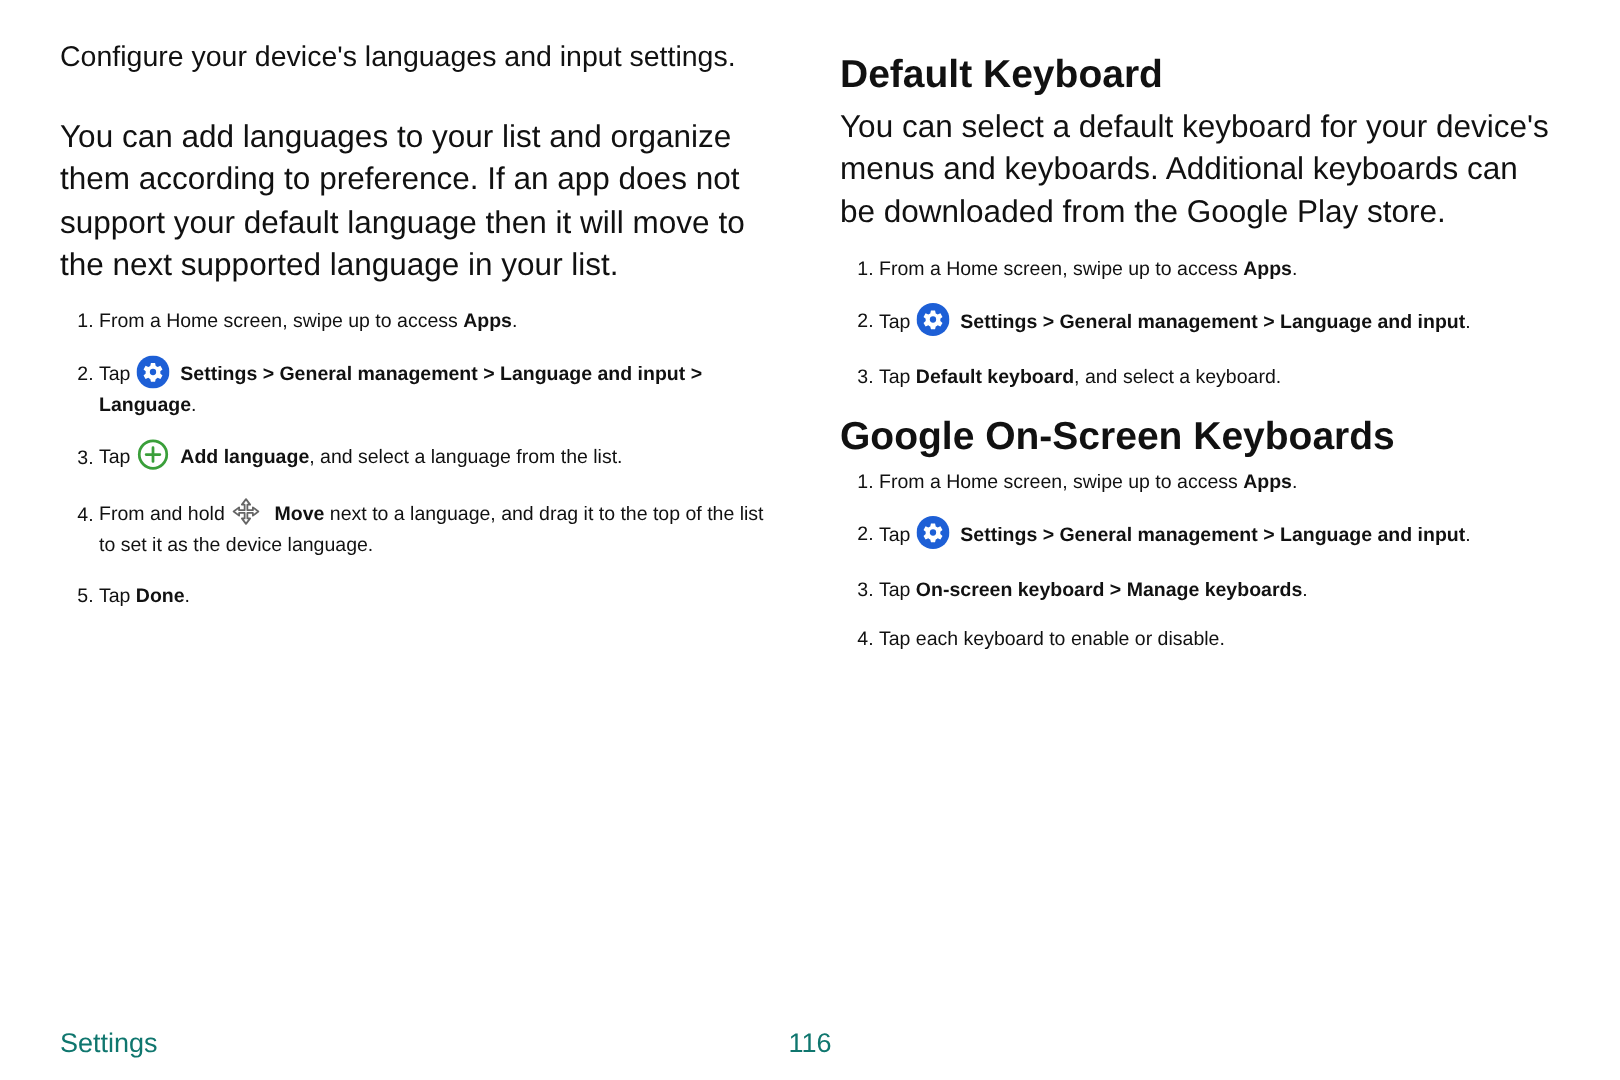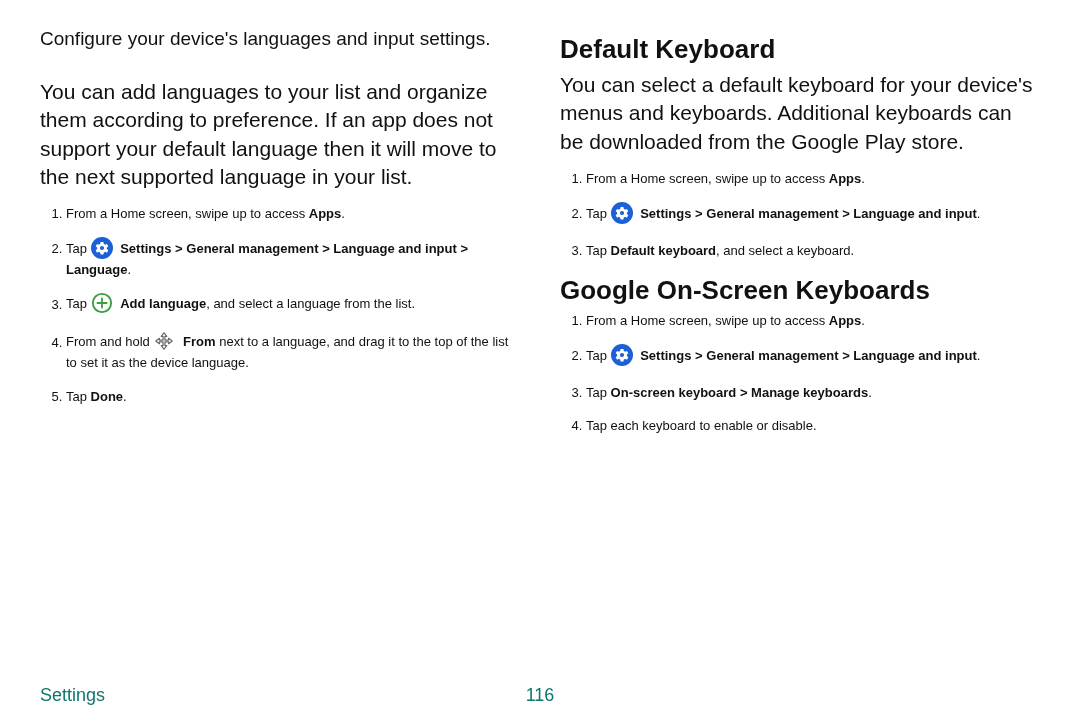--- a/index.html
+++ b/index.html
@@ -116,21 +116,21 @@
               <circle cx="12" cy="12" r="10" fill="none" stroke="#3a9f3a" stroke-width="2"></circle>
               <path d="M12 7 v10 M7 12 h10" stroke="#3a9f3a" stroke-width="2" stroke-linecap="round"></path>
             </svg>
           </span> <b>Add language</b><span>, and select a language from the list.</span>
       </li>
       <li>
         <span>From and hold </span><span class="icon-move">
             <svg viewBox="0 0 24 24" xmlns="http://www.w3.org/2000/svg">
               <path d="M12 3 L9 7 h2 v4 h-4 v-2 L3 12 l4 3 v-2 h4 v4 h-2 l3 4 3-4 h-2 v-4 h4 v2 l4-3 -4-3 v2 h-4 v-4 h2 Z" fill="none" stroke="#666" stroke-width="1.3" stroke-linejoin="round"></path>
             </svg>
-          </span> <b>From</b><span> next to a language, and drag it to the top of the list to set it as the device language.</span>
+          </span> <b>Move</b><span> next to a language, and drag it to the top of the list to set it as the device language.</span>
       </li>
       <li>
         <span>Tap </span><b>Done</b><span>.</span>
       </li>
     </ol>
   </div>
 
   <div class="col">
     <h2 class="section-h" style="margin-top:6px">Default Keyboard</h2>
     <p class="section-intro">You can select a default keyboard for your device's menus and keyboards. Additional keyboards can be downloaded from the Google Play store.</p>

